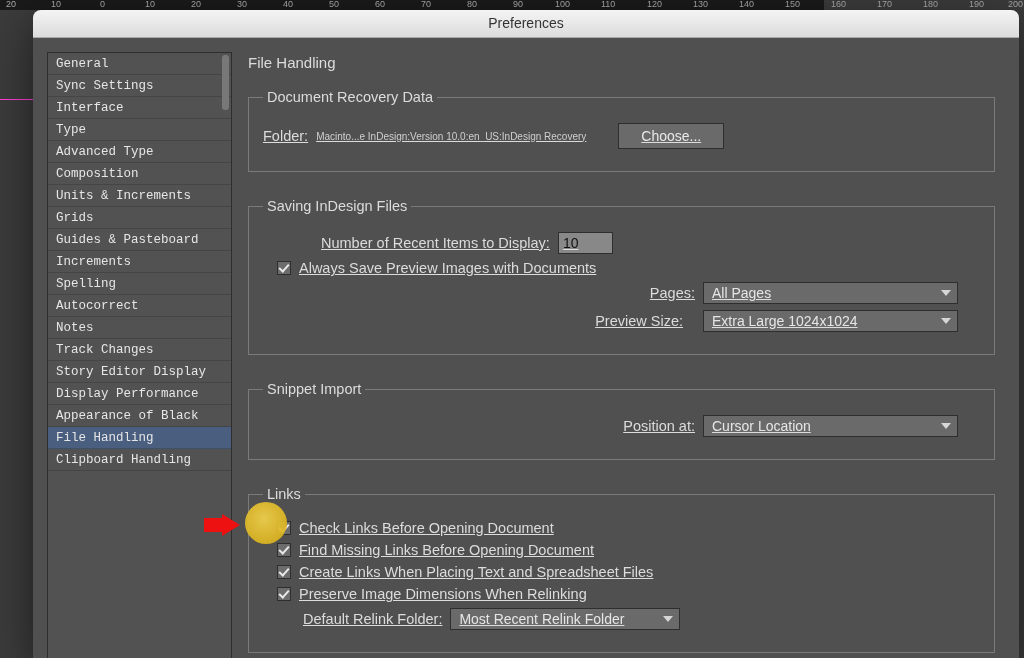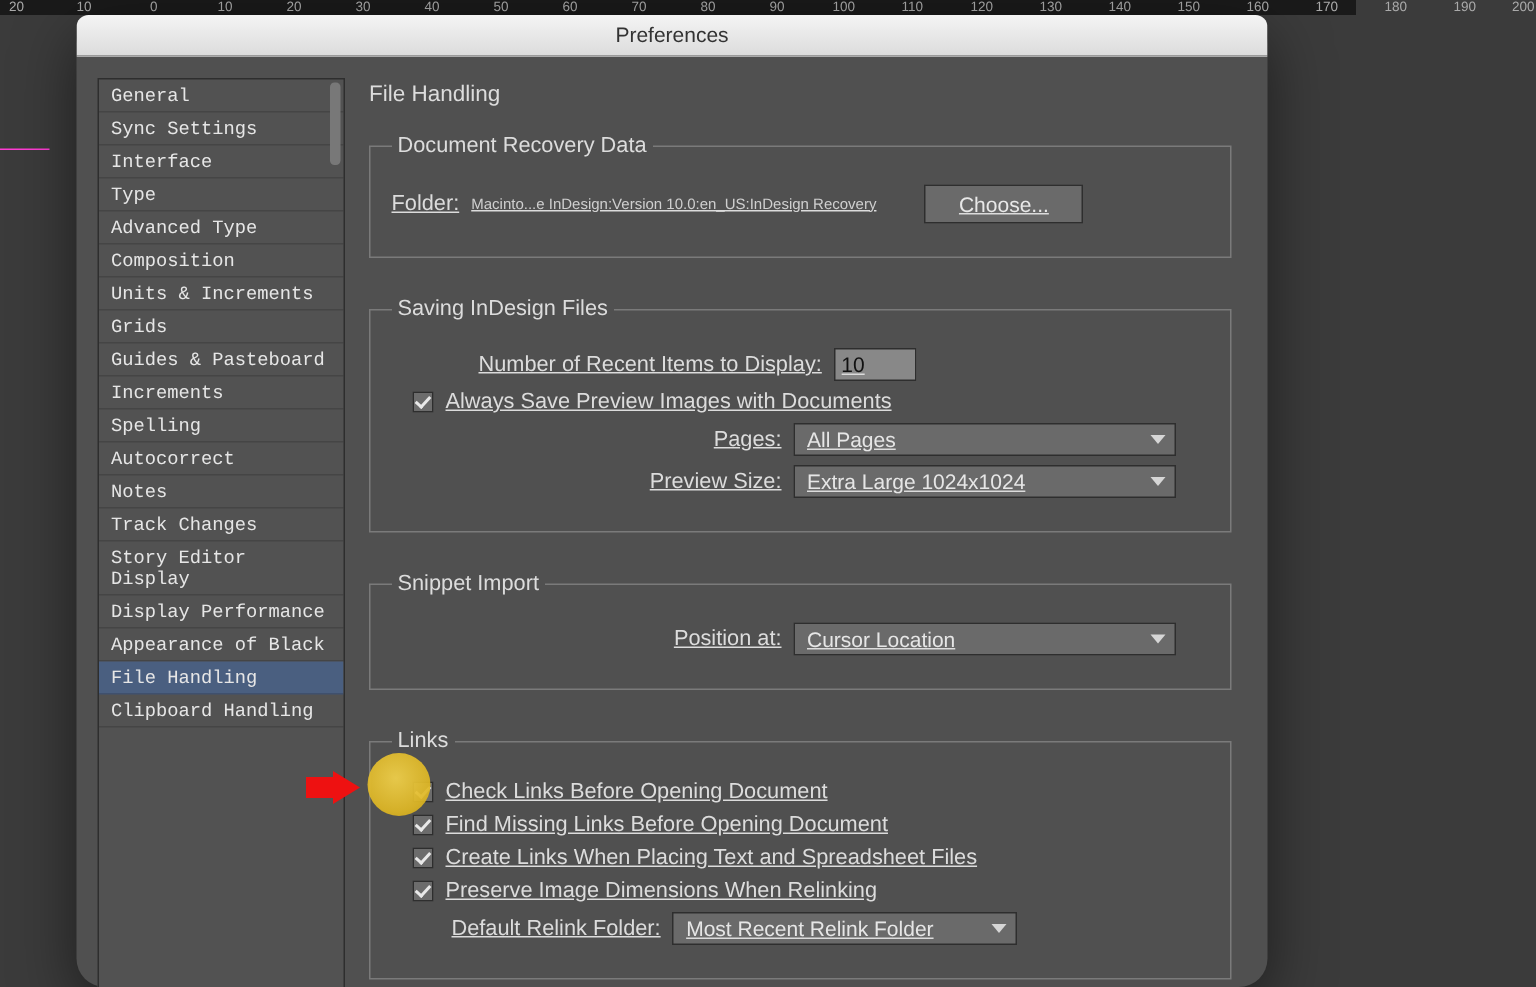--- a/index.html
+++ b/index.html
@@ -8,21 +8,21 @@
     background: #3b3b3b;
     width: 1024px;
     height: 658px;
     overflow: hidden;
     font-size: 13px;
     color: #d0d0d0;
   }
   .ruler {
     position: absolute;
     top: 0; left: 0;
-    width: 904px;
+    width: 824px;
     height: 10px;
     background: #1a1a1a;
     color: #aaa;
     font-size: 9px;
     display: flex;
     align-items: flex-start;
   }
   .ruler span { position: absolute; top: -1px; }
 
   .canvas-back {
@@ -33,30 +33,29 @@
   }
   .pink-line {
     position: absolute;
     top: 99px; left: 0; width: 33px; height: 1px;
     background: #ff3cd4;
   }
 
   .dialog {
     position: absolute;
     top: 10px;
-    left: 51px;
-    width: 794px;
+    left: 33px;
+    width: 986px;
     height: 648px;
     background: #505050;
     border-top-left-radius: 8px;
     border-top-right-radius: 8px;
     box-shadow: 0 12px 40px rgba(0,0,0,.5);
     display: flex;
     flex-direction: column;
-    border-radius: 19px;
   }
   .titlebar {
     height: 28px;
     background: linear-gradient(#f4f4f4,#dcdcdc);
     border-top-left-radius: 8px;
     border-top-right-radius: 8px;
     border-bottom: 1px solid #aaa;
     text-align: center;
     line-height: 27px;
     color: #333;
@@ -300,21 +299,21 @@
           <span class="checkbox checked"></span>
           <span class="label">Always Save Preview Images with Documents</span>
         </div>
         <div class="row right" style="gap:8px;">
           <span class="label rt" style="width:260px">Pages:</span>
           <span class="select" style="min-width:255px">
             <span>All Pages</span>
             <span class="arrow"></span>
           </span>
         </div>
-        <div class="row right" style="gap:8px;">
+        <div class="row right" style="gap:20px;">
           <span class="label rt" style="width:260px">Preview Size:</span>
           <span class="select" style="min-width:255px">
             <span>Extra Large 1024x1024</span>
             <span class="arrow"></span>
           </span>
         </div>
       </fieldset>
 
       <fieldset class="group">
         <legend>Snippet Import</legend>

